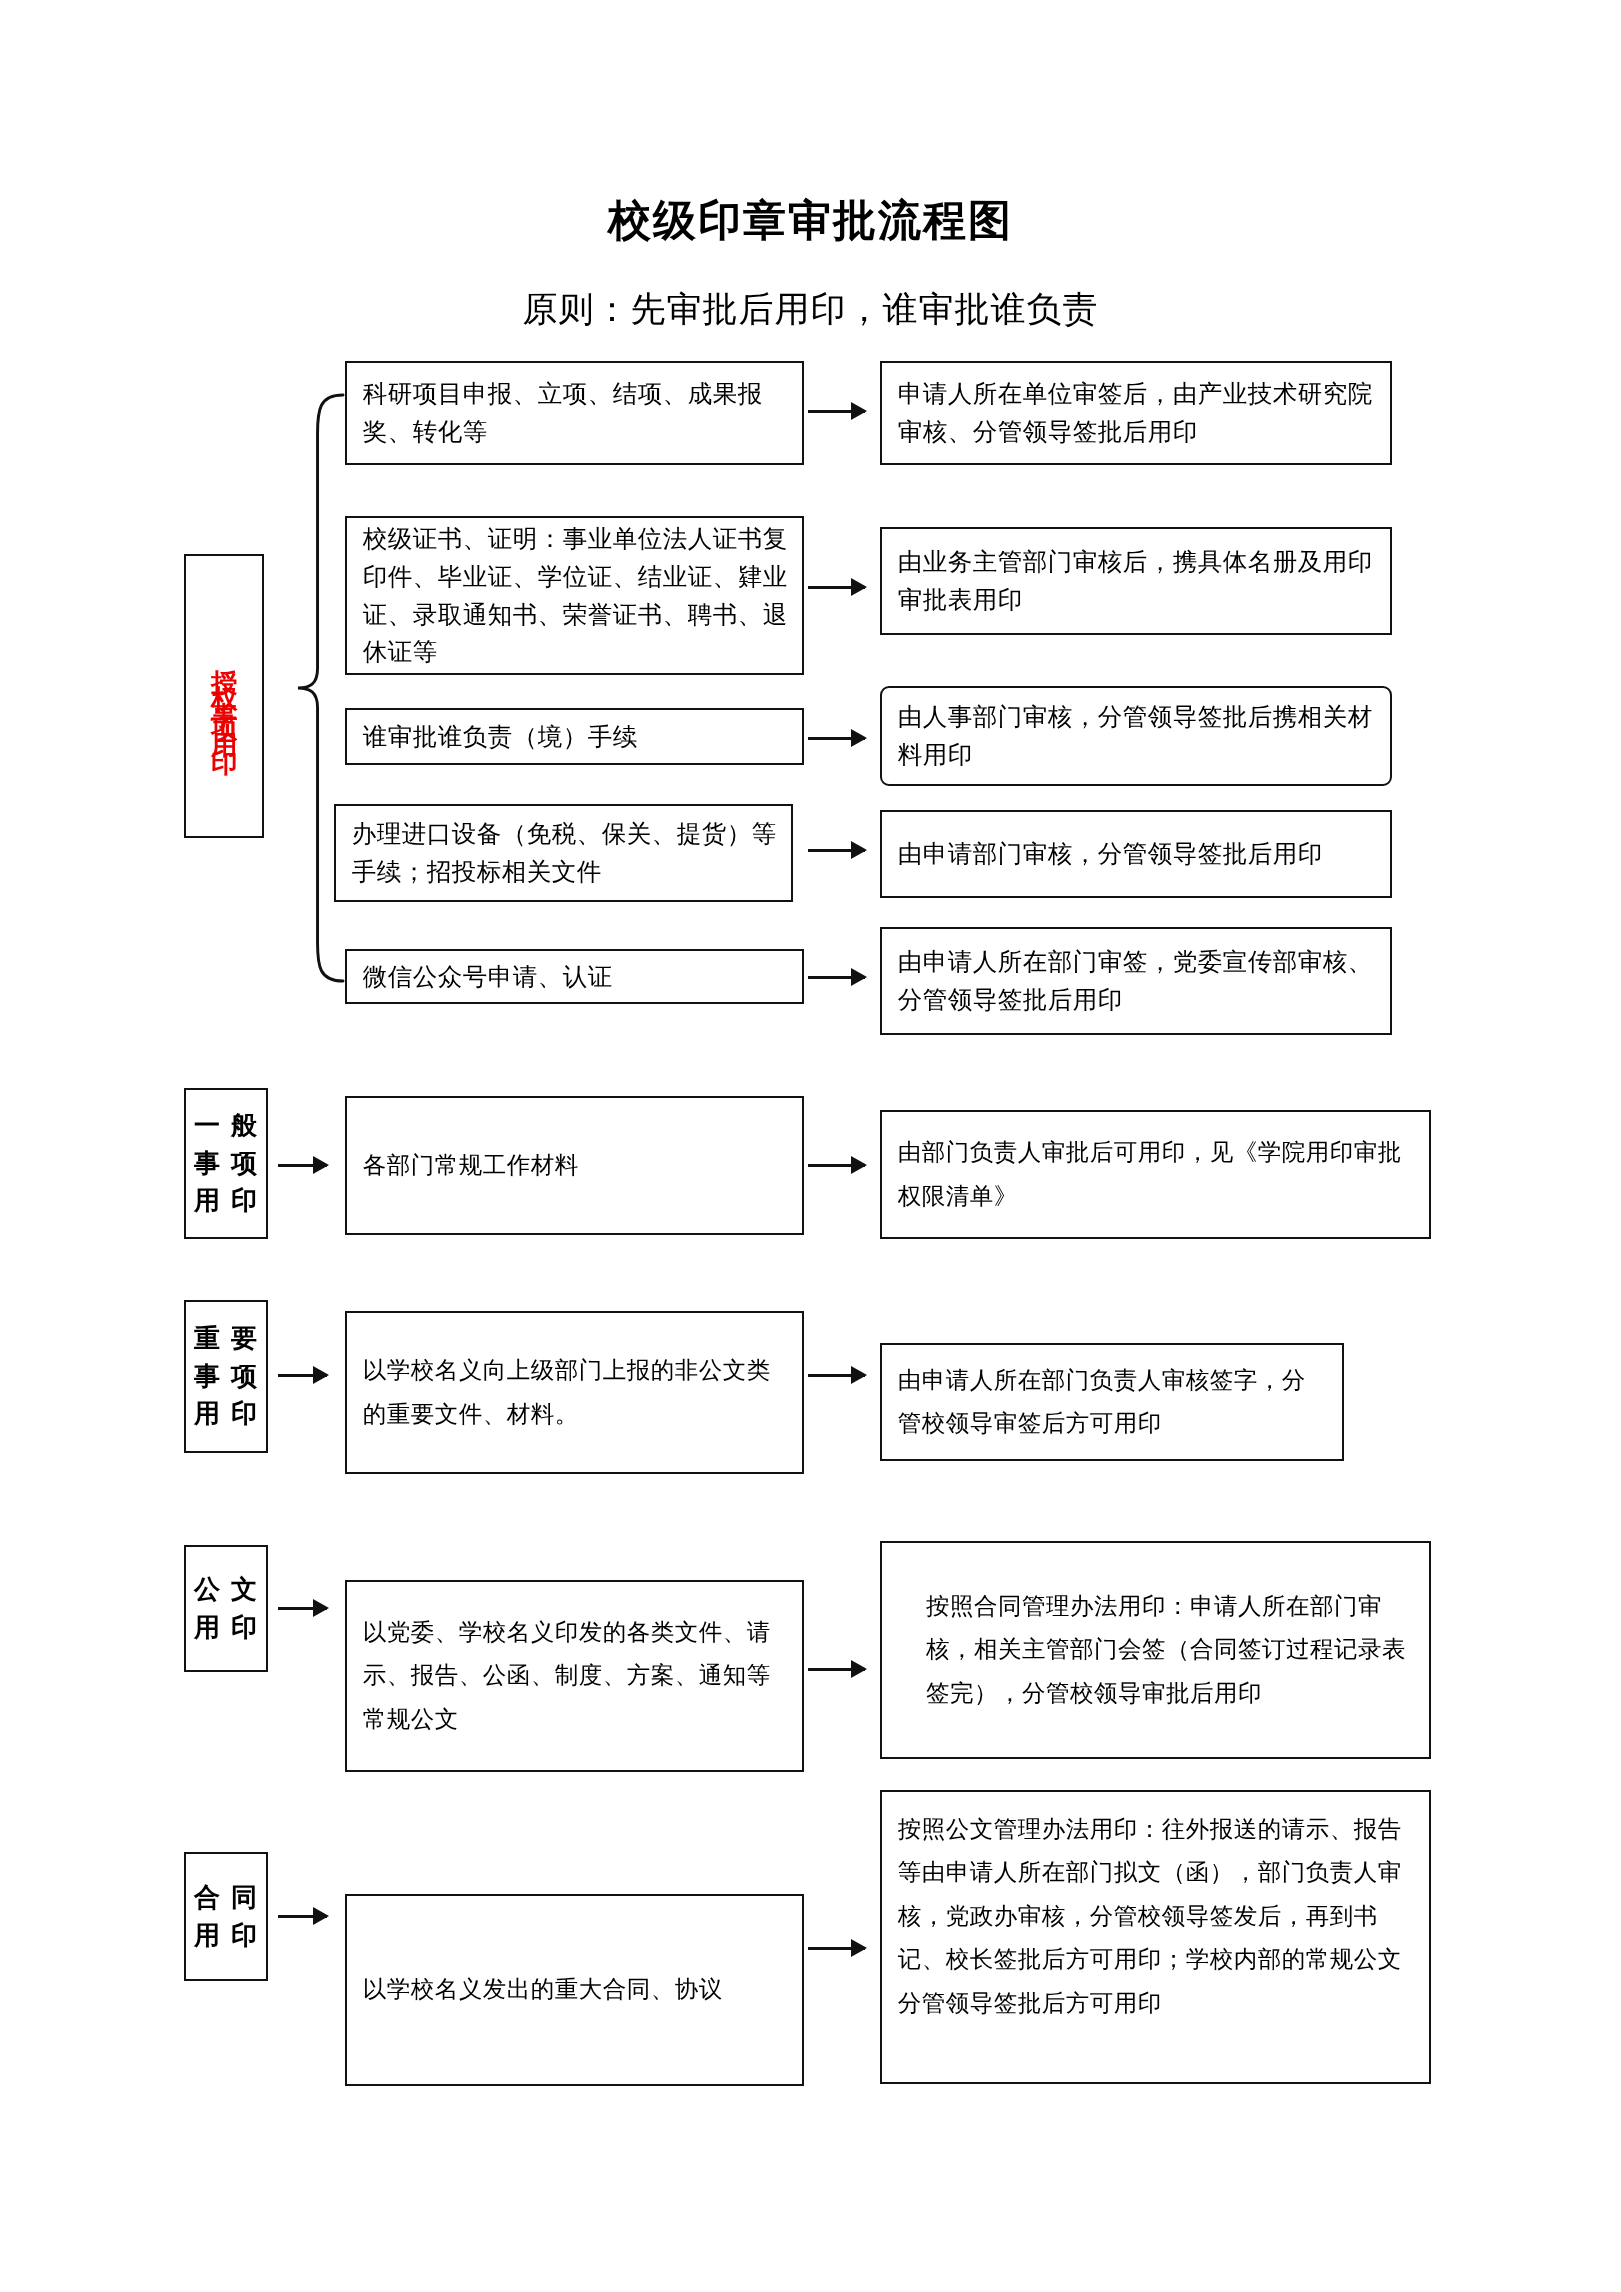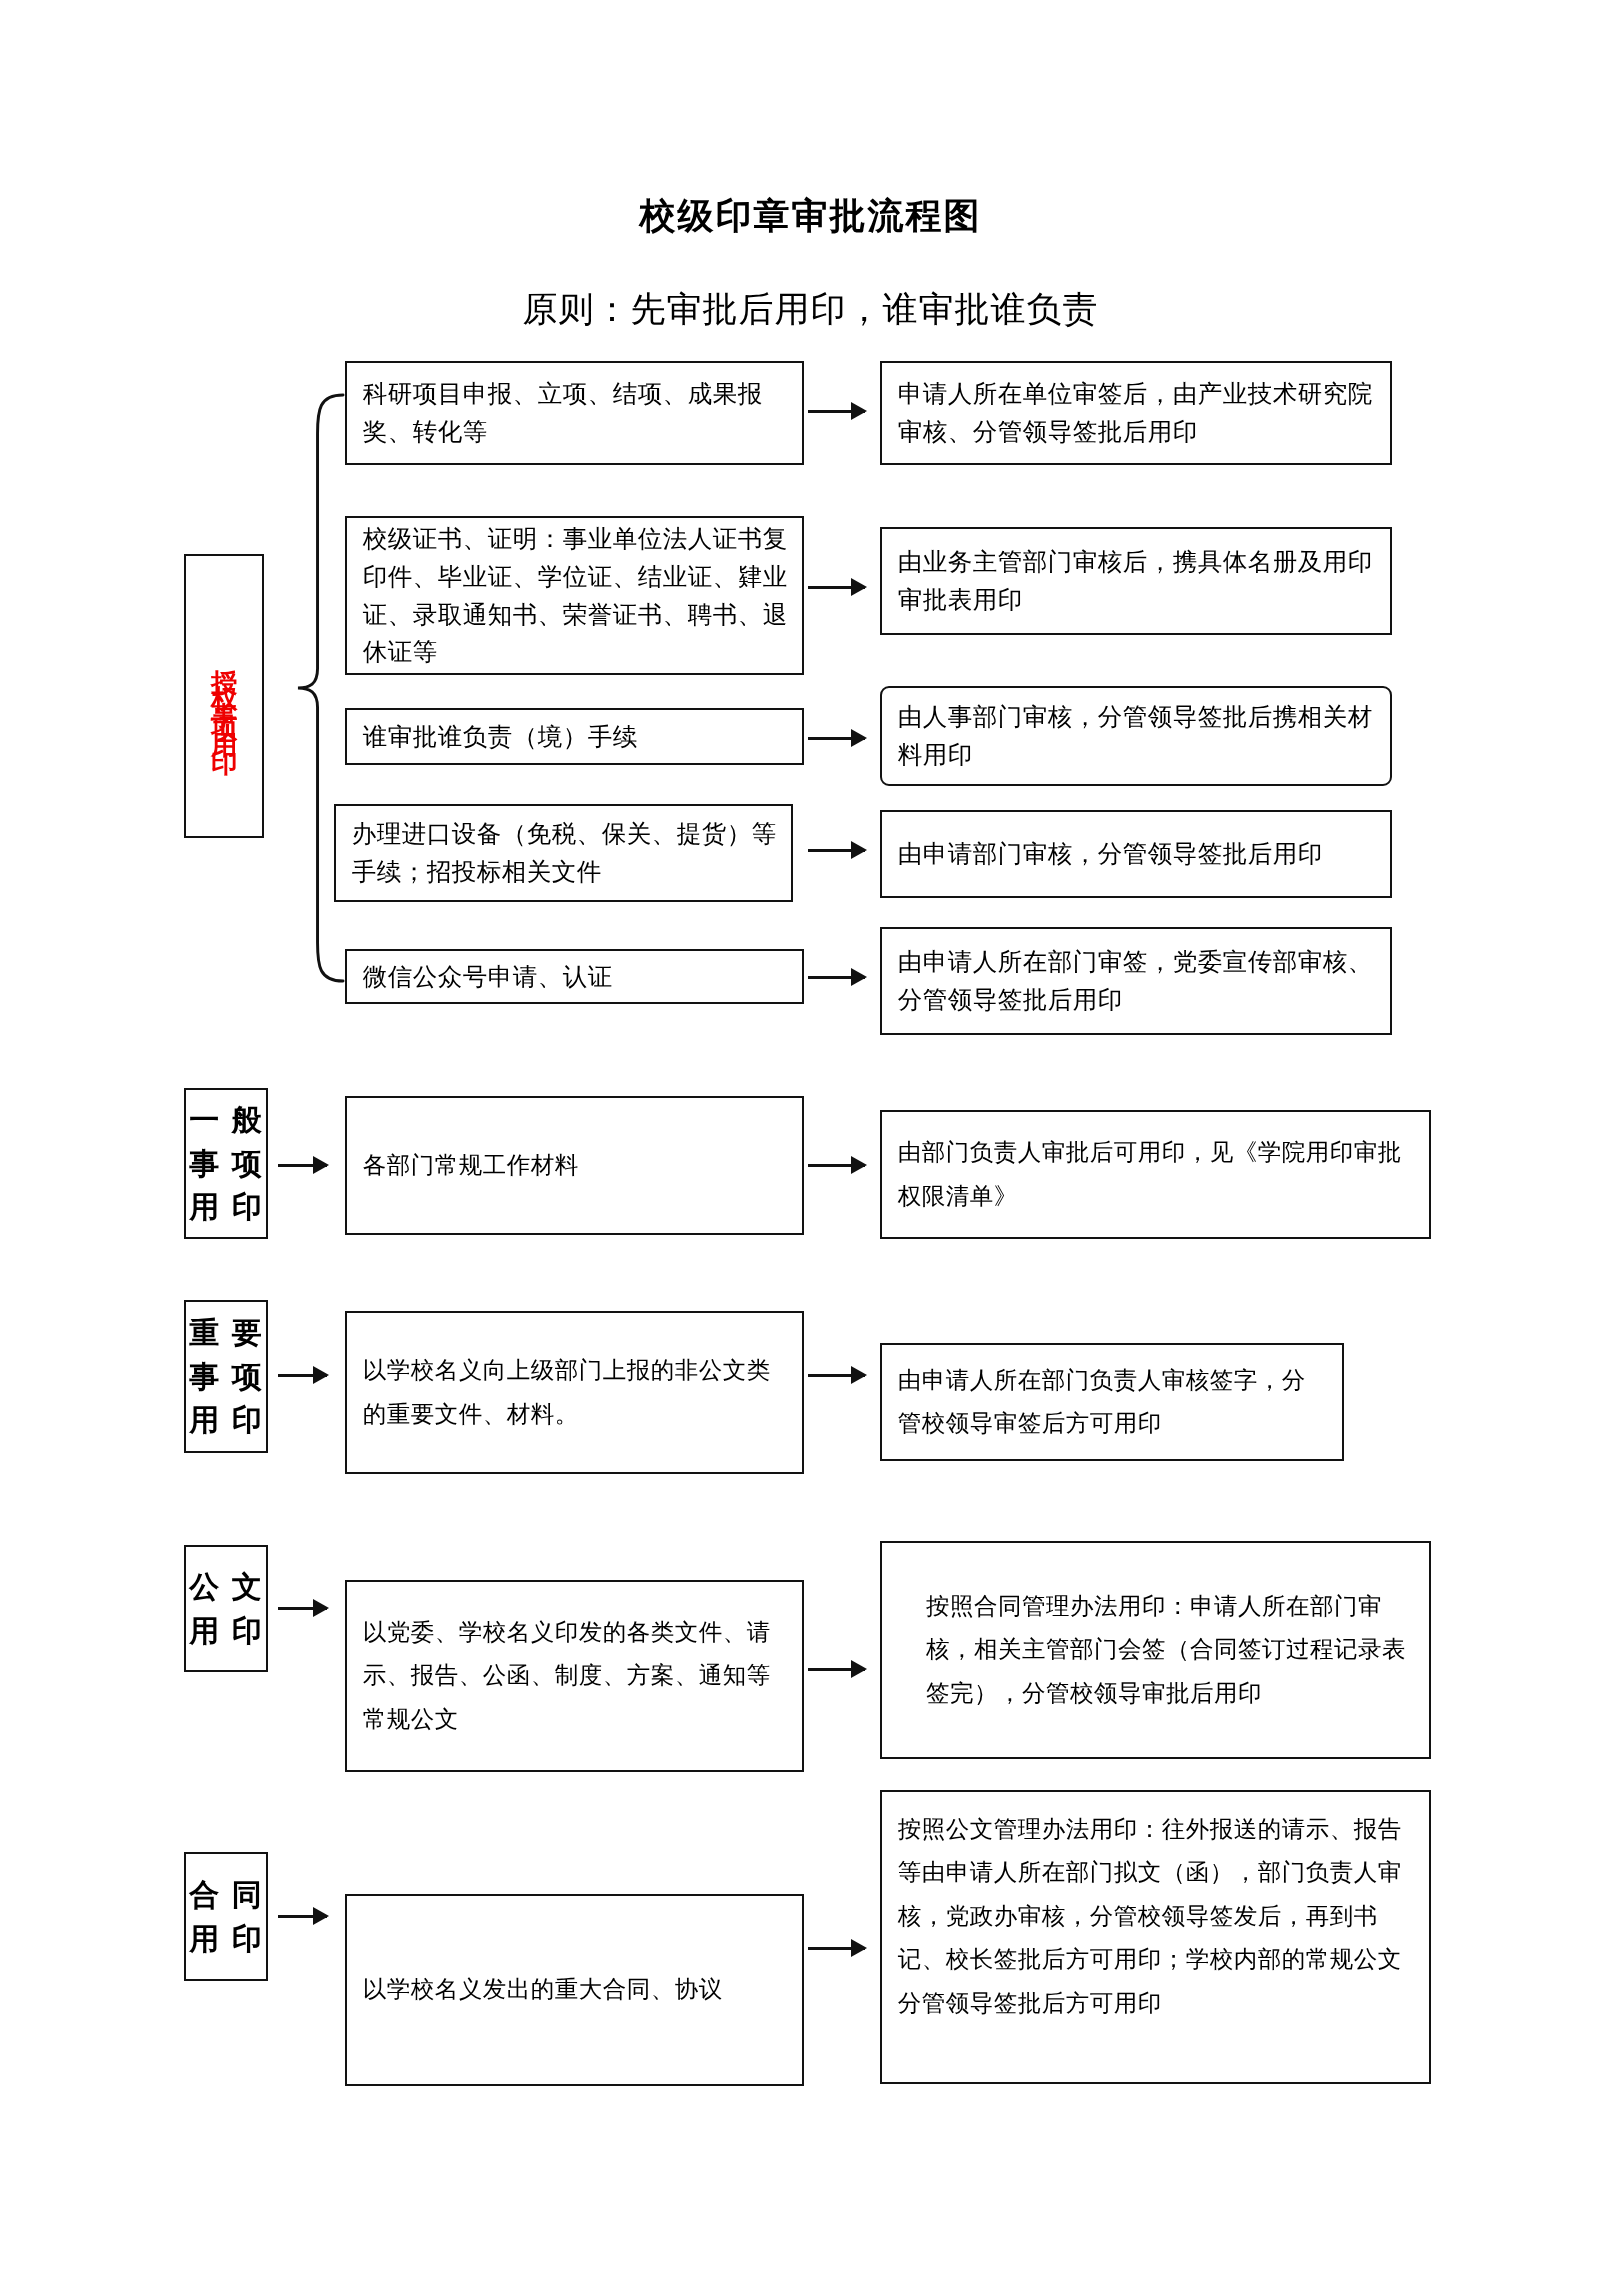--- a/index.html
+++ b/index.html
@@ -19,21 +19,21 @@
     overflow: hidden;
   }
 
   
   .doc-title {
     position: absolute;
     left: 0;
     top: 192px;
     width: 1621px;
     text-align: center;
-    font-size: 36px;
+    font-size: 43px;
     font-weight: bold;
     letter-spacing: 2px;
     font-family: "DejaVu Serif", "Liberation Serif", serif;
   }
   .doc-subtitle {
     position: absolute;
     left: 0;
     top: 286px;
     width: 1621px;
     text-align: center;
@@ -85,21 +85,21 @@
     line-height: 1.0;
     font-weight: bold;
     font-family: "DejaVu Serif", "Liberation Serif", serif;
   }
   .cat.red .vtxt {
     color: #ee0000;
     font-weight: bold;
     letter-spacing: 15.7px;
   }
   .cat .gtxt {
-    font-size: 30px;
+    font-size: 26px;
     font-weight: bold;
     line-height: 1.45;
     text-align: center;
     font-family: "DejaVu Sans", "Liberation Sans", sans-serif;
     letter-spacing: 1px;
   }
 
   
   .arrow {
     position: absolute;

